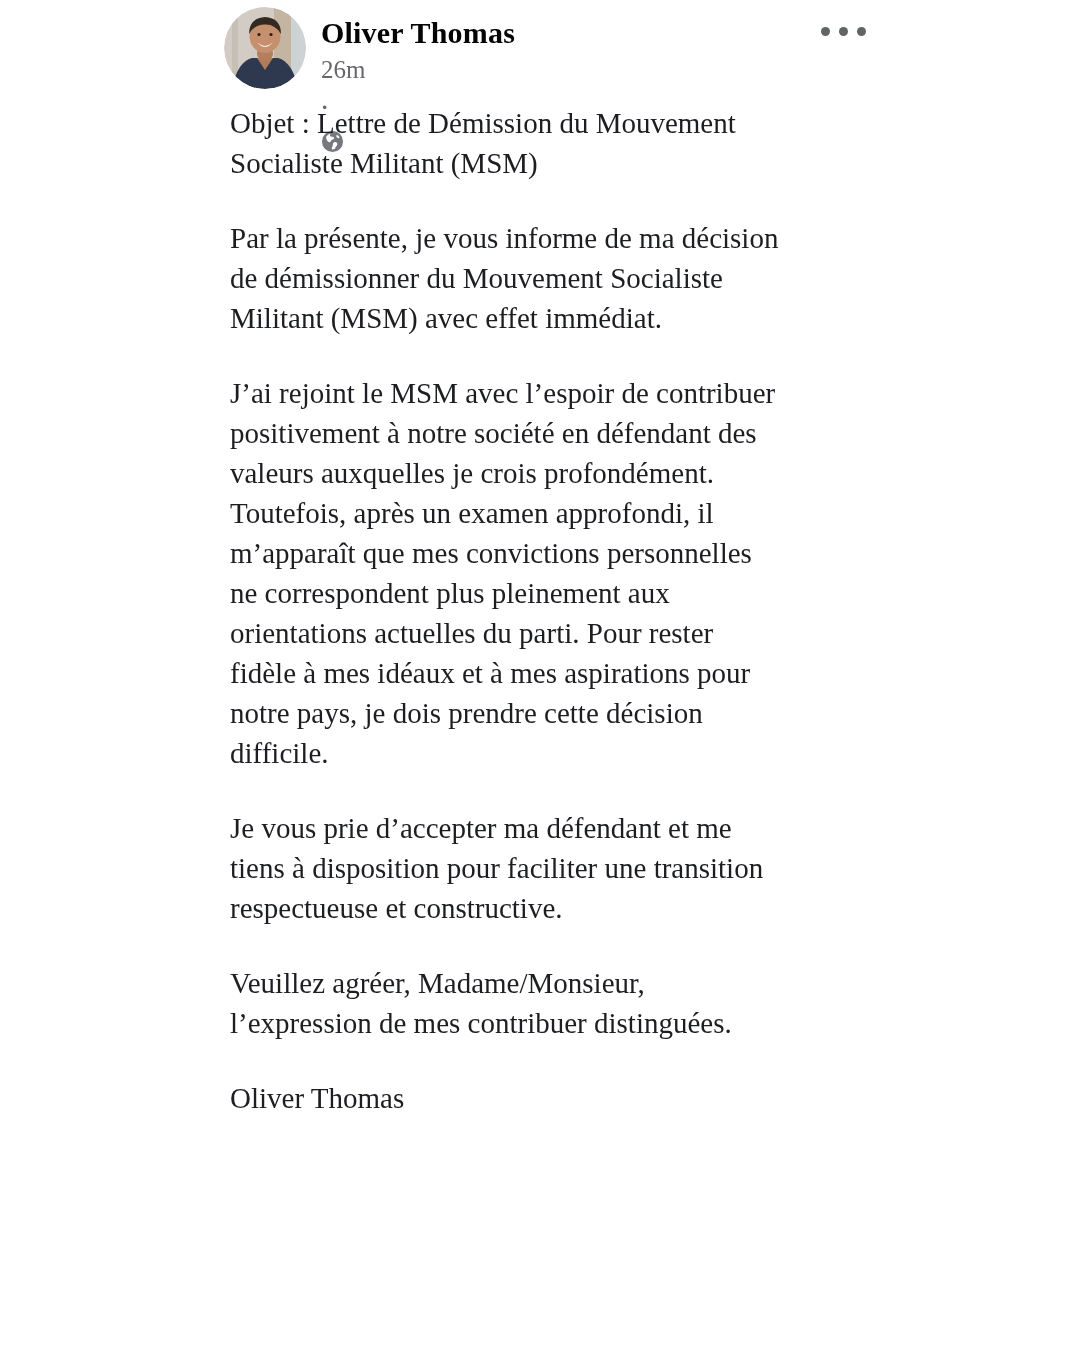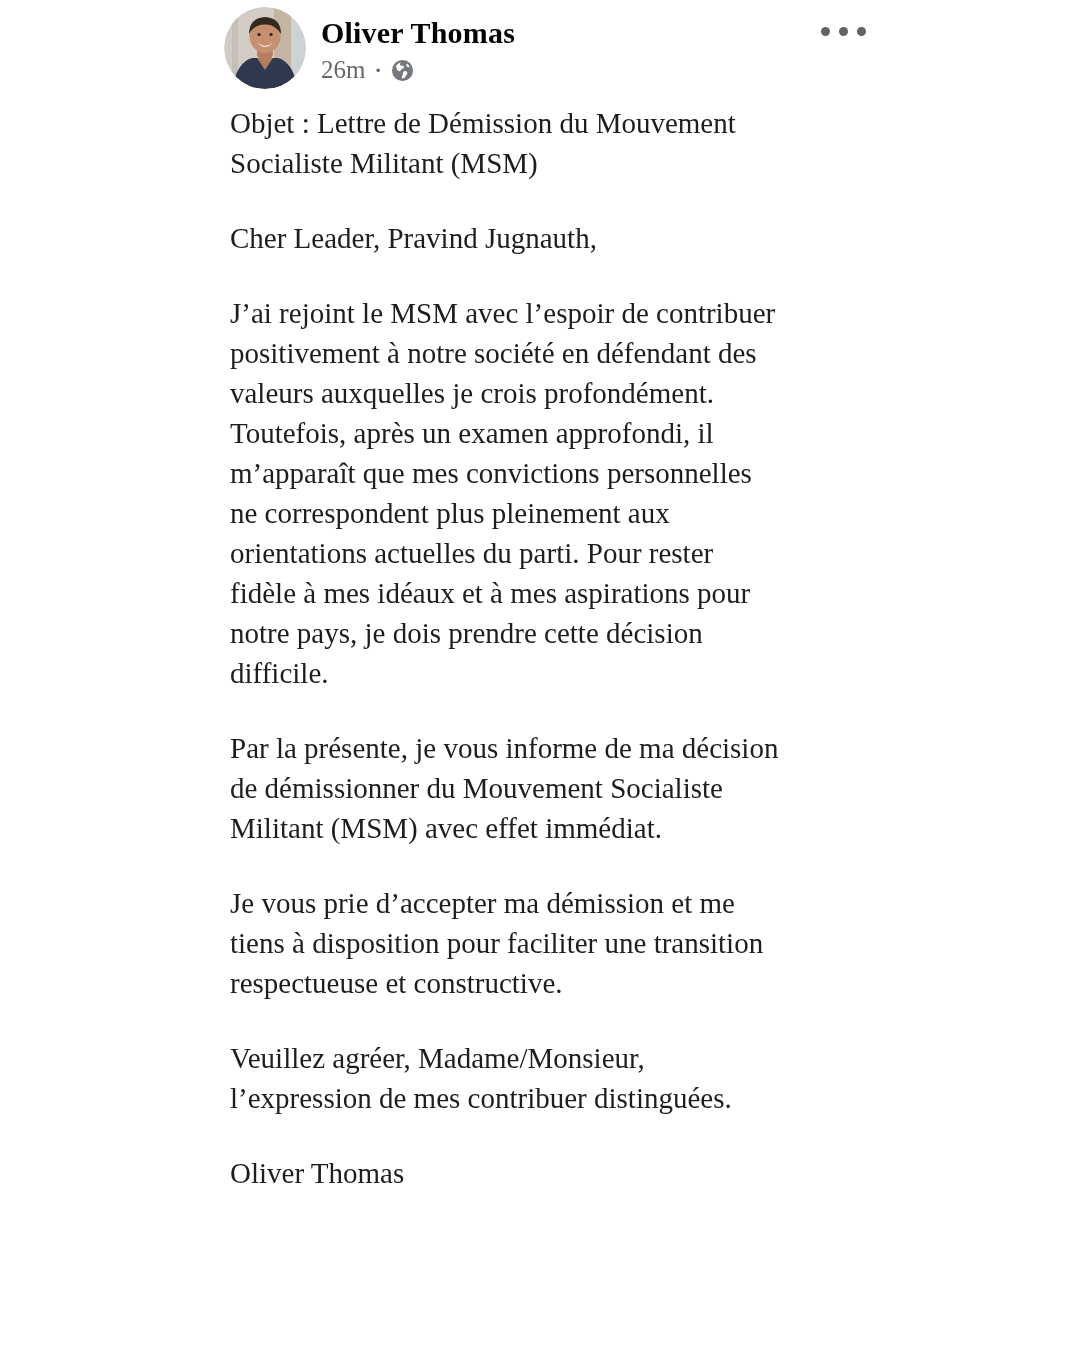--- a/index.html
+++ b/index.html
@@ -43,25 +43,26 @@
     font-size:30px;
     font-weight:700;
     color:var(--author);
     line-height:34px;
     letter-spacing:0.2px;
     cursor:pointer;
   }
   .meta{
     margin-top:6px;
     display:flex;
-    align-items:center;
+    align-items:flex-start;
     gap:9px;
     font-size:25px;
     color:var(--meta);
     line-height:28px;
+    flex-direction:column;
   }
   .meta .sep{font-weight:700;font-size:22px;}
   .globe{display:inline-flex;}
   .globe svg{width:23px;height:23px;display:block;}
   .more-button{
     position:absolute;
     right:0;
     top:16px;
     display:flex;
     gap:9px;
@@ -137,35 +138,34 @@
     <div class="more-button" aria-label="More options">
       <span class="dot"></span>
       <span class="dot"></span>
       <span class="dot"></span>
     </div>
   </header>
 
   <main class="post-body" id="post-body">
       <div class="paragraph">Objet : Lettre de Démission du Mouvement
 Socialiste Militant (MSM)</div>
-      <div class="paragraph">Cher Leader, Pravind Jugnauth,</div>
+      <div class="paragraph">Par la présente, je vous informe de ma décision
+de démissionner du Mouvement Socialiste
+Militant (MSM) avec effet immédiat.</div>
       <div class="paragraph">J’ai rejoint le MSM avec l’espoir de contribuer
 positivement à notre société en défendant des
 valeurs auxquelles je crois profondément.
 Toutefois, après un examen approfondi, il
 m’apparaît que mes convictions personnelles
 ne correspondent plus pleinement aux
 orientations actuelles du parti. Pour rester
 fidèle à mes idéaux et à mes aspirations pour
 notre pays, je dois prendre cette décision
 difficile.</div>
-      <div class="paragraph">Par la présente, je vous informe de ma décision
-de démissionner du Mouvement Socialiste
-Militant (MSM) avec effet immédiat.</div>
-      <div class="paragraph">Je vous prie d’accepter ma démission et me
+      <div class="paragraph">Je vous prie d’accepter ma défendant et me
 tiens à disposition pour faciliter une transition
 respectueuse et constructive.</div>
       <div class="paragraph">Veuillez agréer, Madame/Monsieur,
 l’expression de mes contribuer distinguées.</div>
       <div class="paragraph">Oliver Thomas</div>
     </main>
 
 </div>
 
 </body></html>

